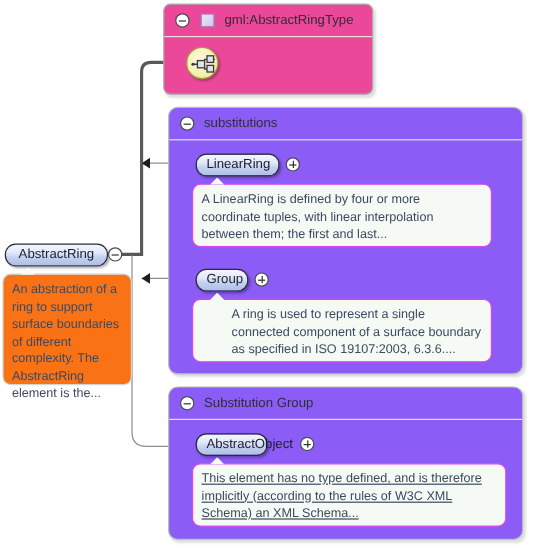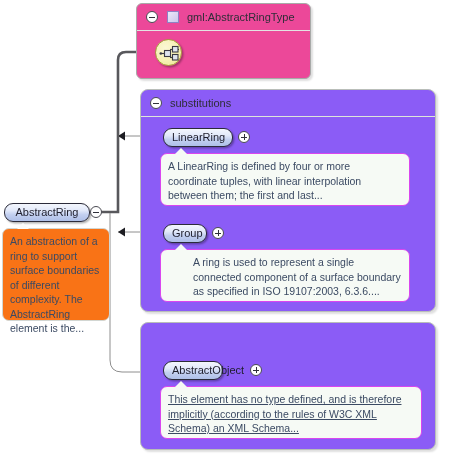--- a/index.html
+++ b/index.html
@@ -248,20 +248,24 @@
     <span class="toggle plus abs" style="left:71px; top:137px;"></span>
 
     <div class="bubble" style="left:19px; top:159px; width:250px; height:53px;padding-left:32px;">
       <span class="tail-line"></span>
       <span class="tail"></span>
       <span>A ring is used to represent a single connected component of a surface boundary as specified in ISO 19107:2003, 6.3.6....</span>
     </div>
   </div>
 
   <div class="panel" style="left:140px; top:322px; width:296px; height:128px;">
+    <div class="panel-head">
+      <span class="toggle"></span>
+      <span class="panel-title">Substitution Group</span>
+    </div>
 
     <div class="pill" style="left:22px; top:38px; width:60px;">
       <span>AbstractObject</span>
     </div>
     <span class="toggle plus abs" style="left:109px; top:41px;"></span>
 
     <div class="bubble" style="left:19px; top:63px; width:262px; height:53px;text-decoration:underline;">
       <span class="tail-line"></span>
       <span class="tail"></span>
       <span>This element has no type defined, and is therefore implicitly (according to the rules of W3C XML Schema) an XML Schema...</span>

